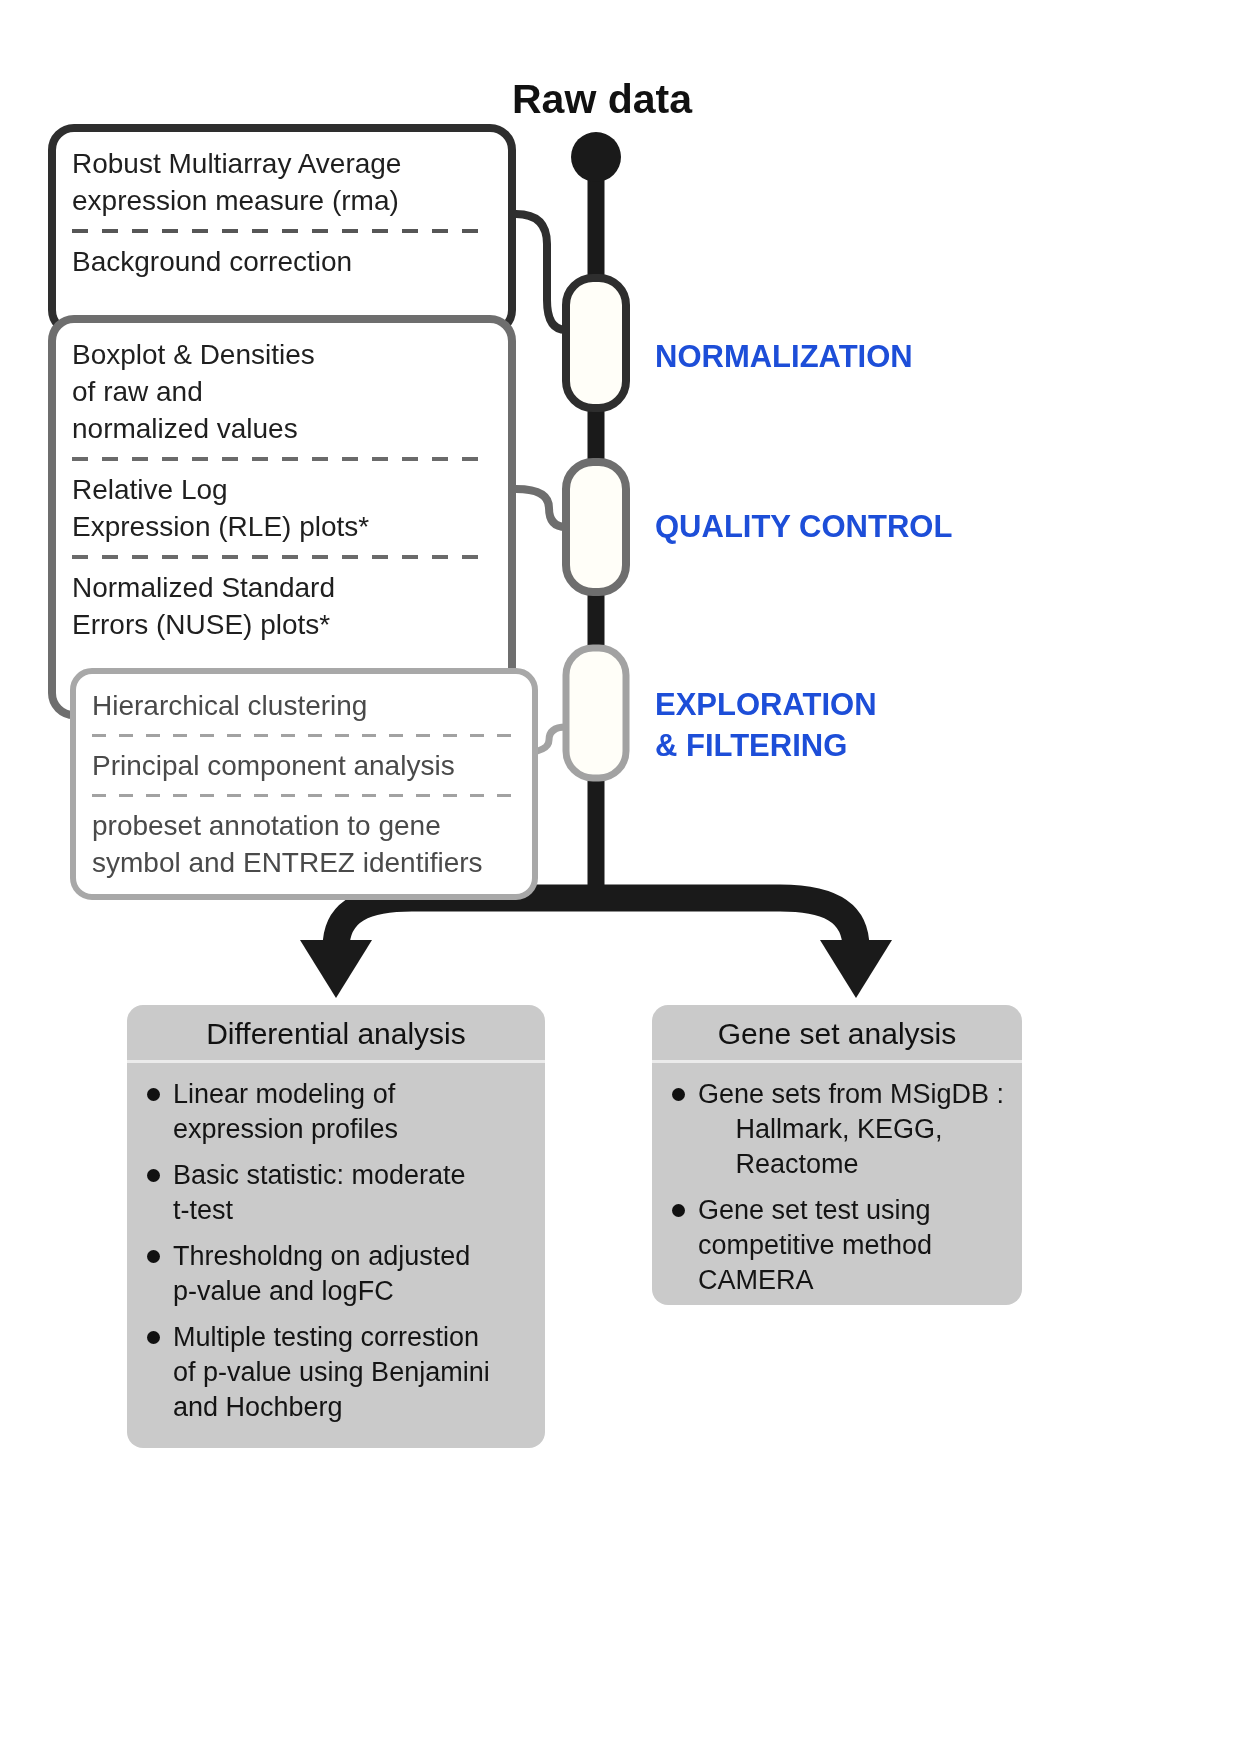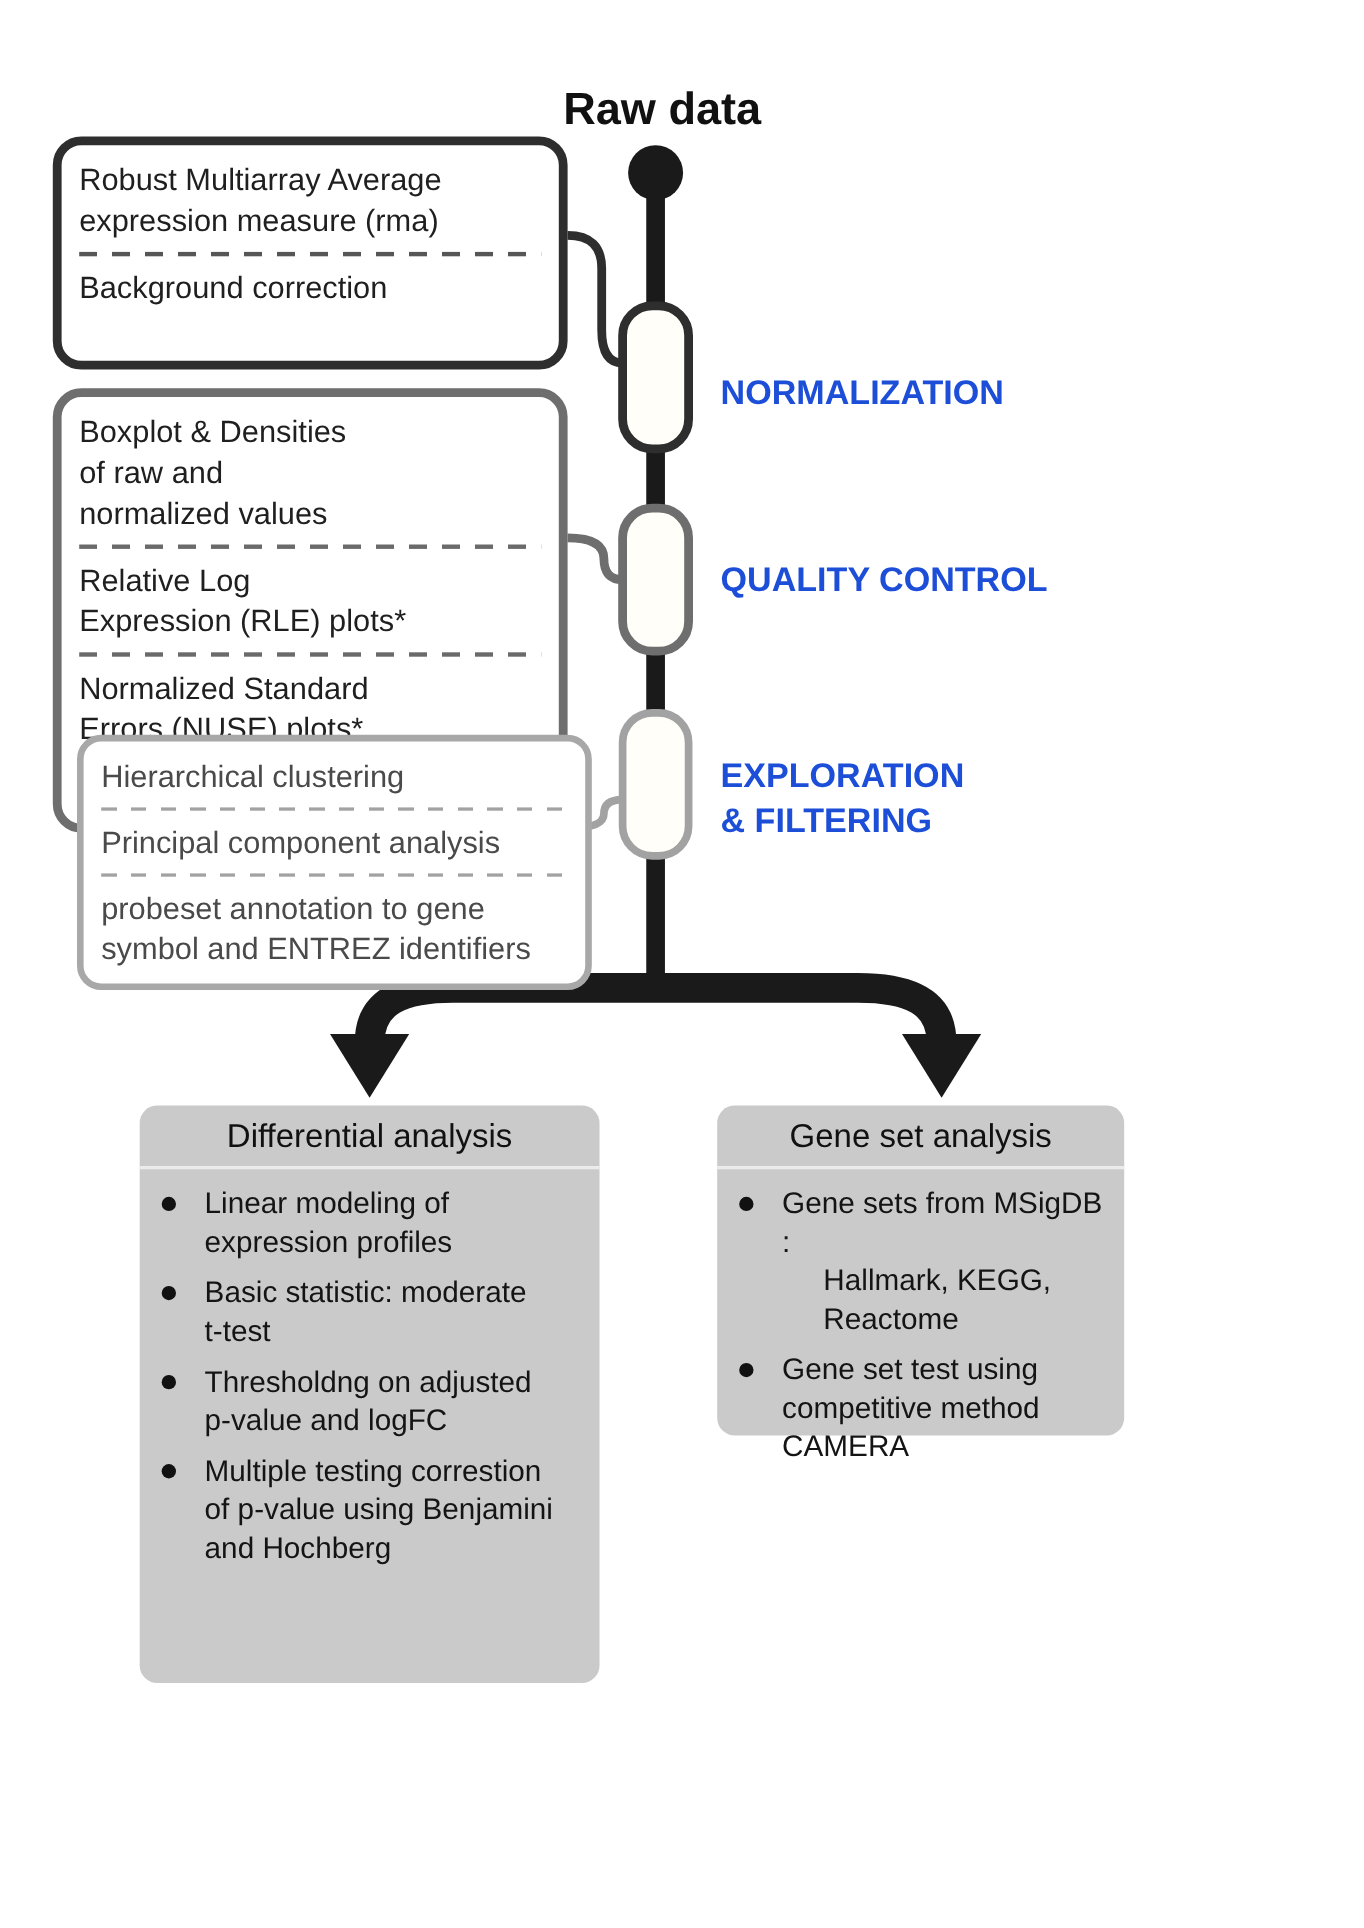--- a/index.html
+++ b/index.html
@@ -12,21 +12,21 @@
   .raw-data {
     position:absolute; left:512px; top:76px;
     font-size:41px; font-weight:bold; color:#111111;
   }
 
   .mbox {
     position:absolute; left:48px; width:468px; box-sizing:border-box;
     background:#ffffff; border-radius:26px; padding:10px 16px;
   }
   .mbox1 { top:124px; height:212px; border:8px solid #2e2e2e; }
-  .mbox2 { top:315px; height:404px; border:8px solid #6e6e6e;margin-top:38px; }
+  .mbox2 { top:315px; height:404px; border:8px solid #6e6e6e; }
   .mbox3 { top:668px; height:232px; border:6px solid #a8a8a8; border-radius:22px;margin-left:22px; }
 
   .mitem {
     font-size:28px; line-height:37px; color:#1f1f1f;
     white-space:pre-wrap; padding:3px 0;
   }
   .mbox3 .mitem { color:#4a4a4a; }
 
   .divider {
     height:4px; margin:7px 0;
@@ -40,28 +40,28 @@
     font-size:31px; font-weight:bold; color:#1d4ed8;
     line-height:41px; white-space:pre-line;
   }
   .stage-norm { top:336px; }
   .stage-qc   { top:506px; }
   .stage-exp  { top:684px; }
 
   .abox {
     position:absolute; background:#cacaca; border-radius:16px; box-sizing:border-box;
   }
-  .abox-left  { left:127px; top:1005px; width:418px; height:525px; }
+  .abox-left  { left:127px; top:1005px; width:418px; height:443px; }
   .abox-right { left:652px; top:1005px; width:370px; height:300px; }
   .abox-title {
     text-align:center; font-size:30px; color:#111111;
     padding:12px 0 9px 0; border-bottom:3px solid #ebebeb;
   }
   .abox-body { padding:14px 14px 0 20px; }
-  .bullet-row { display:flex; gap:26px; margin-bottom:11px; }
+  .bullet-row { display:flex; gap:13px; margin-bottom:11px; }
   .bdot { width:13px; height:13px; border-radius:50%; background:#111111; margin-top:11px; flex:none; }
   .btext { font-size:27px; line-height:35px; color:#141414; white-space:pre-wrap; }
 </style>
 </head>
 <body>
 
 <div class="canvas">
 
   <svg class="flow-svg" viewBox="0 0 1240 1753" aria-hidden="true">
 

